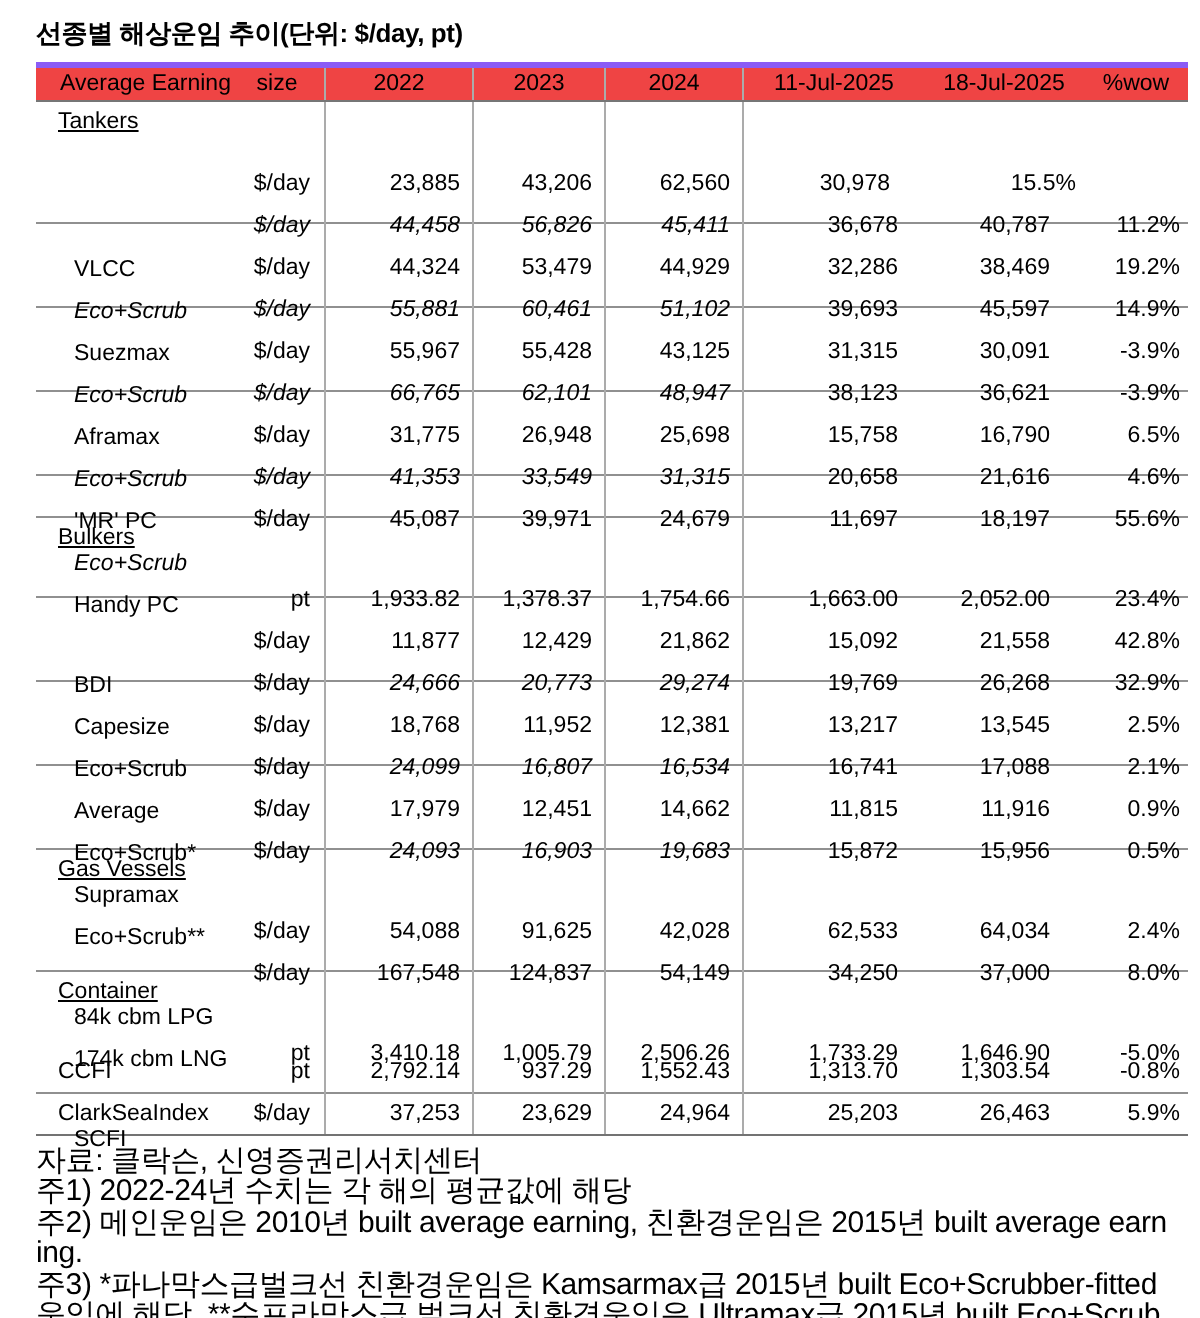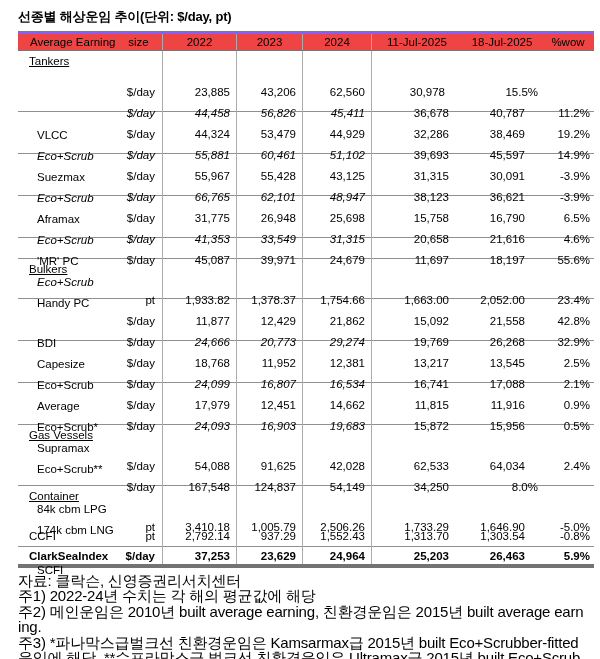--- a/index.html
+++ b/index.html
@@ -18,21 +18,21 @@
     display:grid;
     grid-template-columns:97px 48px 74px 66px 69px 90px 80px 52px;
     height:21px; box-sizing:border-box;
   }
   .row.section { height:19px;text-decoration:underline; }
   .row.header {
     height:20px; background:#ef4444;
     border-top:3px solid #8b5cf6; border-bottom:1px solid #767676;
   }
   .row.sep  { border-bottom:1px solid #909090; }
-  .row.bold { font-weight:bold; border-bottom:4px solid #737373; }
+  .row.bold { font-weight:normal; border-bottom:1px solid #737373; }
   .c {
     height:100%; display:flex; align-items:center;
     box-sizing:border-box; overflow:hidden; white-space:nowrap;
   }
   .vline  { border-right:1px solid #ababab; }
   .label  { justify-content:flex-start; }
   .ind0   { padding-left:11px; }
   .ind1   { padding-left:19px;margin-top:43px; }
   .unit   { justify-content:flex-end; padding-right:7px; }
   .val    { justify-content:flex-end; padding-right:6px; }
@@ -265,20 +265,21 @@
           <div class="c val v4">64,034</div>
           <div class="c val v5">2.4%</div>
         </div>
         <div class="row data sep">
           <div class="c label ind1">174k cbm LNG</div>
           <div class="c unit vline">$/day</div>
           <div class="c val v0 vline">167,548</div>
           <div class="c val v1 vline">124,837</div>
           <div class="c val v2 vline">54,149</div>
           <div class="c val v3">34,250</div>
+          <div class="c val v4">37,000</div>
           <div class="c val v5">8.0%</div>
         </div>
         <div class="row section">
           <div class="c label ind0">Container</div>
           <div class="c unit vline"></div>
           <div class="c val v0 vline"></div>
           <div class="c val v1 vline"></div>
           <div class="c val v2 vline"></div>
           <div class="c val v3"></div>
           <div class="c val v4"></div>

